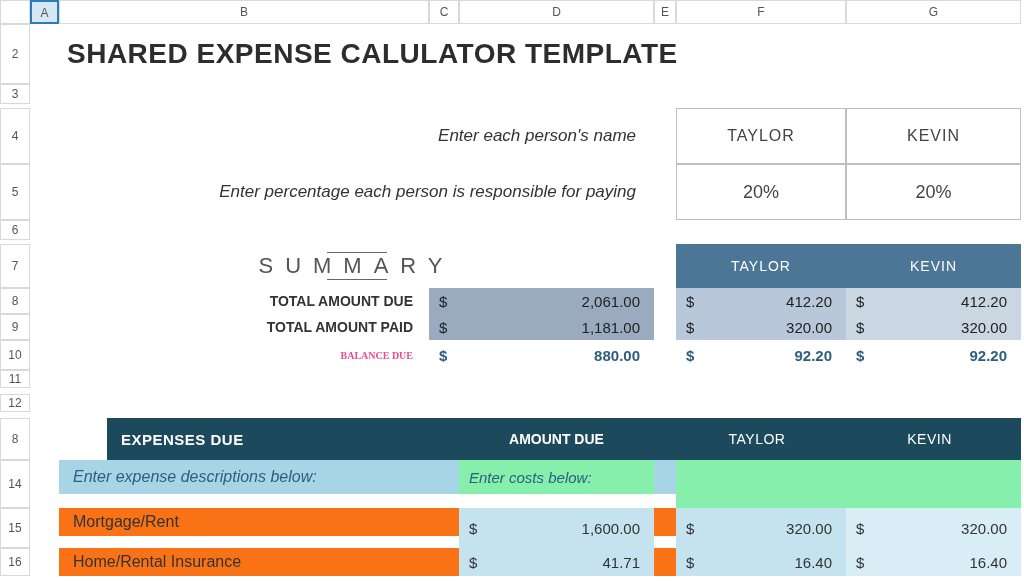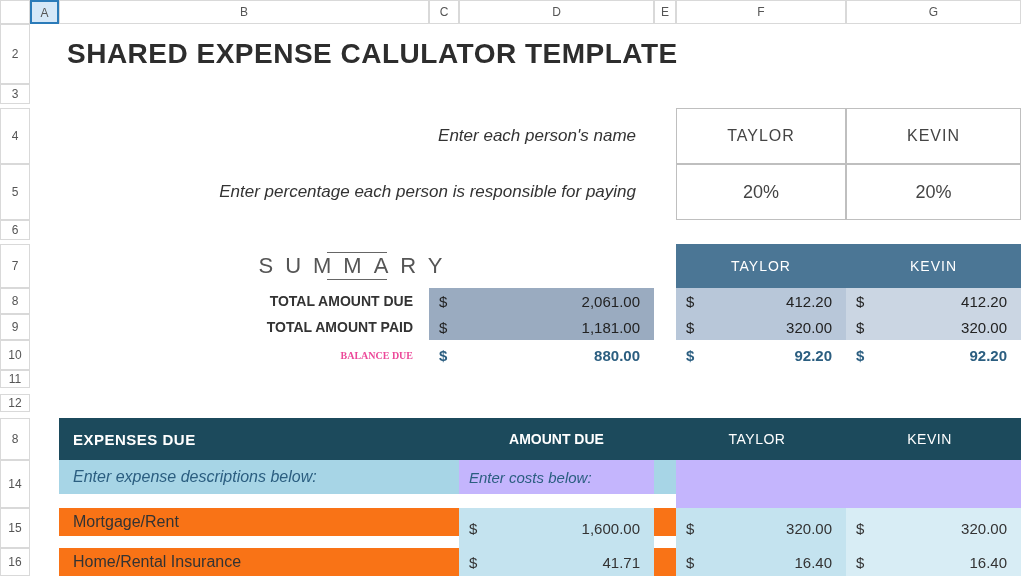--- a/index.html
+++ b/index.html
@@ -186,21 +186,21 @@
   }
   .exp-amt-head {
     background: #1c4a5c;
     color: #fff;
     justify-content: center;
     font-size: 14px;
     font-family: "Century Gothic", "Segoe UI", sans-serif;
     font-weight: bold;
   }
   .exp-instr-right {
-    background: #c4b5fd;
+    background: #86efac;
     color: #2b5e80;
     font-style: italic;
     font-size: 15px;
     font-family: "Century Gothic", "Segoe UI", sans-serif;
   }
   .exp-money {
     background: #c4e3ef;
     justify-content: space-between;
     padding: 4px 14px 4px 10px;
     font-size: 15px;
@@ -317,21 +317,21 @@
     <span>92.20</span>
   </div>
 
   <div class="row-head" style="height:18px">11</div>
   <div class="cell" style="grid-column: span 7; height:18px"></div>
   <div class="row-head" style="height:18px">12</div>
   <div class="cell" style="grid-column: span 7; height:18px"></div>
 
   <div class="row-head" style="height:42px">8</div>
   <div class="cell" style="height:42px"></div>
-  <div class="cell exp-header" style="grid-column: span 2;">EXPENSES DUE</div>
+  <div class="cell exp-header" style="grid-column: span 2; margin-left: 48px;">EXPENSES DUE</div>
   <div class="cell exp-amt-head" style="height:42px">AMOUNT DUE</div>
   <div class="cell exp-header" style="height:42px; padding:0"></div>
   <div class="cell exp-header center">TAYLOR</div>
   <div class="cell exp-header center">KEVIN</div>
 
   <div class="row-head" style="height:48px">14</div>
   <div class="cell" style="height:34px"></div>
   <div class="cell exp-instr" style="grid-column: span 2;">Enter expense descriptions below:</div>
   <div class="cell exp-instr-right" style="height:34px; padding-left:10px">Enter costs below:</div>
   <div class="cell exp-instr" style="padding:0"></div>

